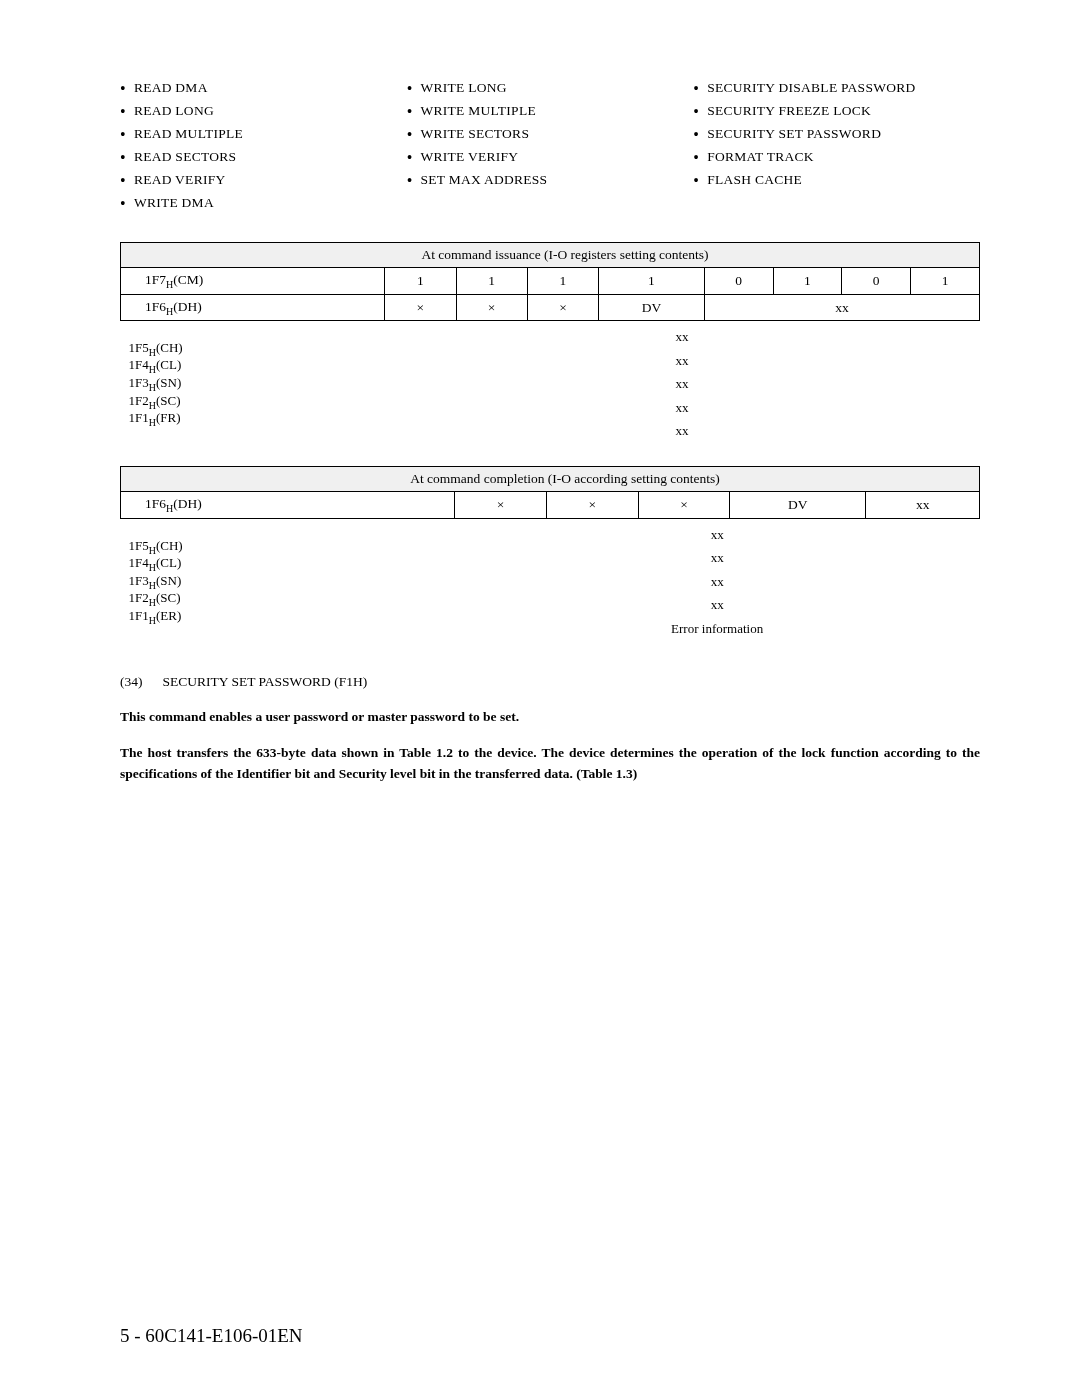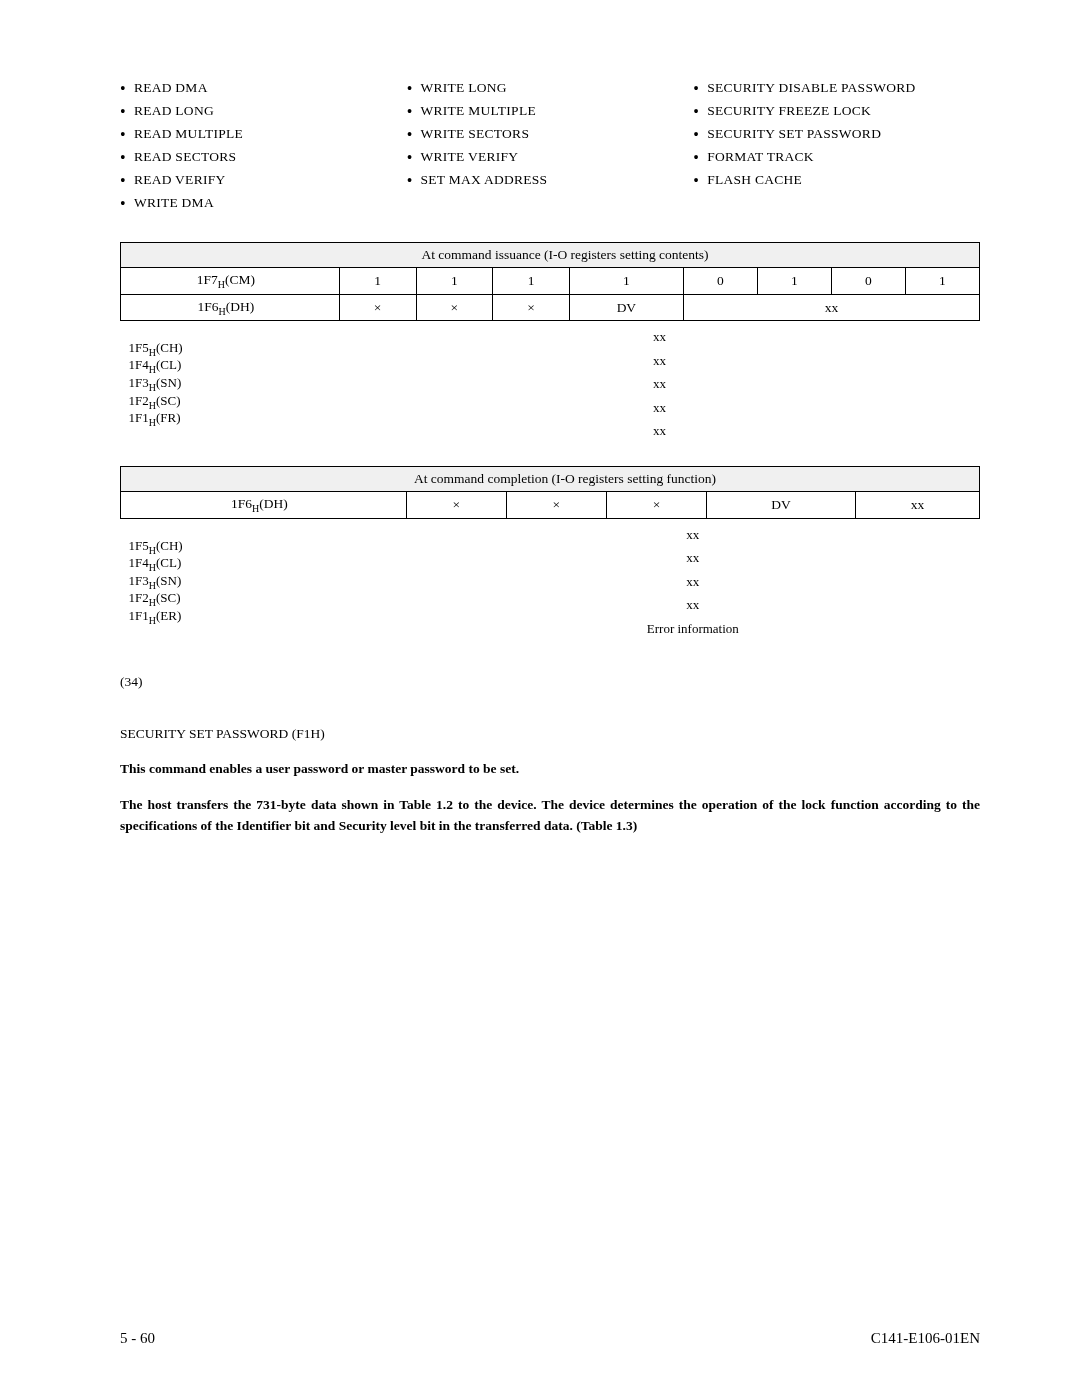--- a/index.html
+++ b/index.html
@@ -57,36 +57,35 @@
     }
 
     table .header-row th {
       background: #f0f0f0;
       font-weight: normal;
       text-align: center;
       padding-left: 38px;
     }
 
     table .label-col {
-      text-align: center;
+      text-align: left;
       border-right: 1px solid #000;
-      padding-left: 0;
+      padding-left: 24px;
       white-space: nowrap;
     }
 
     .section-34 {
       margin-top: 30px;
     }
 
     .section-heading {
       display: flex;
-      gap: 36px;
+      gap: 20px;
       margin-bottom: 16px;
       font-size: 13.5px;
-      flex-direction: column;
     }
 
     .section-number {
       font-size: 13.5px;
       flex-shrink: 0;
     }
 
     .section-title {
       font-size: 13.5px;
       font-weight: normal;
@@ -100,23 +99,23 @@
       text-align: justify;
       font-weight: bold;
     }
 
     .footer {
       position: absolute;
       bottom: 50px;
       left: 0;
       right: 0;
       display: flex;
-      justify-content: space-between;
+      justify-content: flex-start;
       padding: 0 100px 0 120px;
-      font-size: 15px;
+      font-size: 19px;
     }
 
     sub {
       font-size: 10px;
     }
   </style>
 </head>
 <body>
 
 <div class="bullet-section">
@@ -232,21 +231,21 @@
       <td colspan="8" style="border:none; text-align:center; font-size:13px; line-height:1.8;">
         xx<br>xx<br>xx<br>xx<br>xx
       </td>
     </tr>
   </tbody>
 </table>
 
 <table style="margin-top:16px;">
   <thead>
     <tr class="header-row">
-      <th colspan="9">At command completion (I-O registers setting function)</th>
+      <th colspan="9">At command completion (I-O according setting contents)</th>
     </tr>
   </thead>
   <tbody>
     <tr>
       <td class="label-col">1F6<sub>H</sub>(DH)</td>
       <td>×</td>
       <td>×</td>
       <td>×</td>
       <td>DV</td>
       <td colspan="4">xx</td>
@@ -266,19 +265,19 @@
   </tbody>
 </table>
 
 <div class="section-34">
   <div class="section-heading">
     <span class="section-number">(34)</span>
     <span class="section-title">SECURITY SET PASSWORD (F1h)</span>
   </div>
 
   <p class="paragraph">This command enables a user password or master password to be set.</p>
-  <p class="paragraph">The host transfers the 731-byte data shown in Table 1.2 to the device.  The device determines the operation of the lock function according to the specifications of the Identifier bit and Security level bit in the transferred data.  (Table 1.3)</p>
+  <p class="paragraph">The host transfers the 633-byte data shown in Table 1.2 to the device.  The device determines the operation of the lock function according to the specifications of the Identifier bit and Security level bit in the transferred data.  (Table 1.3)</p>
 </div>
 
 <div class="footer">
   <span>5 - 60</span>
   <span>C141-E106-01EN</span>
 </div>
 
 </body></html>

